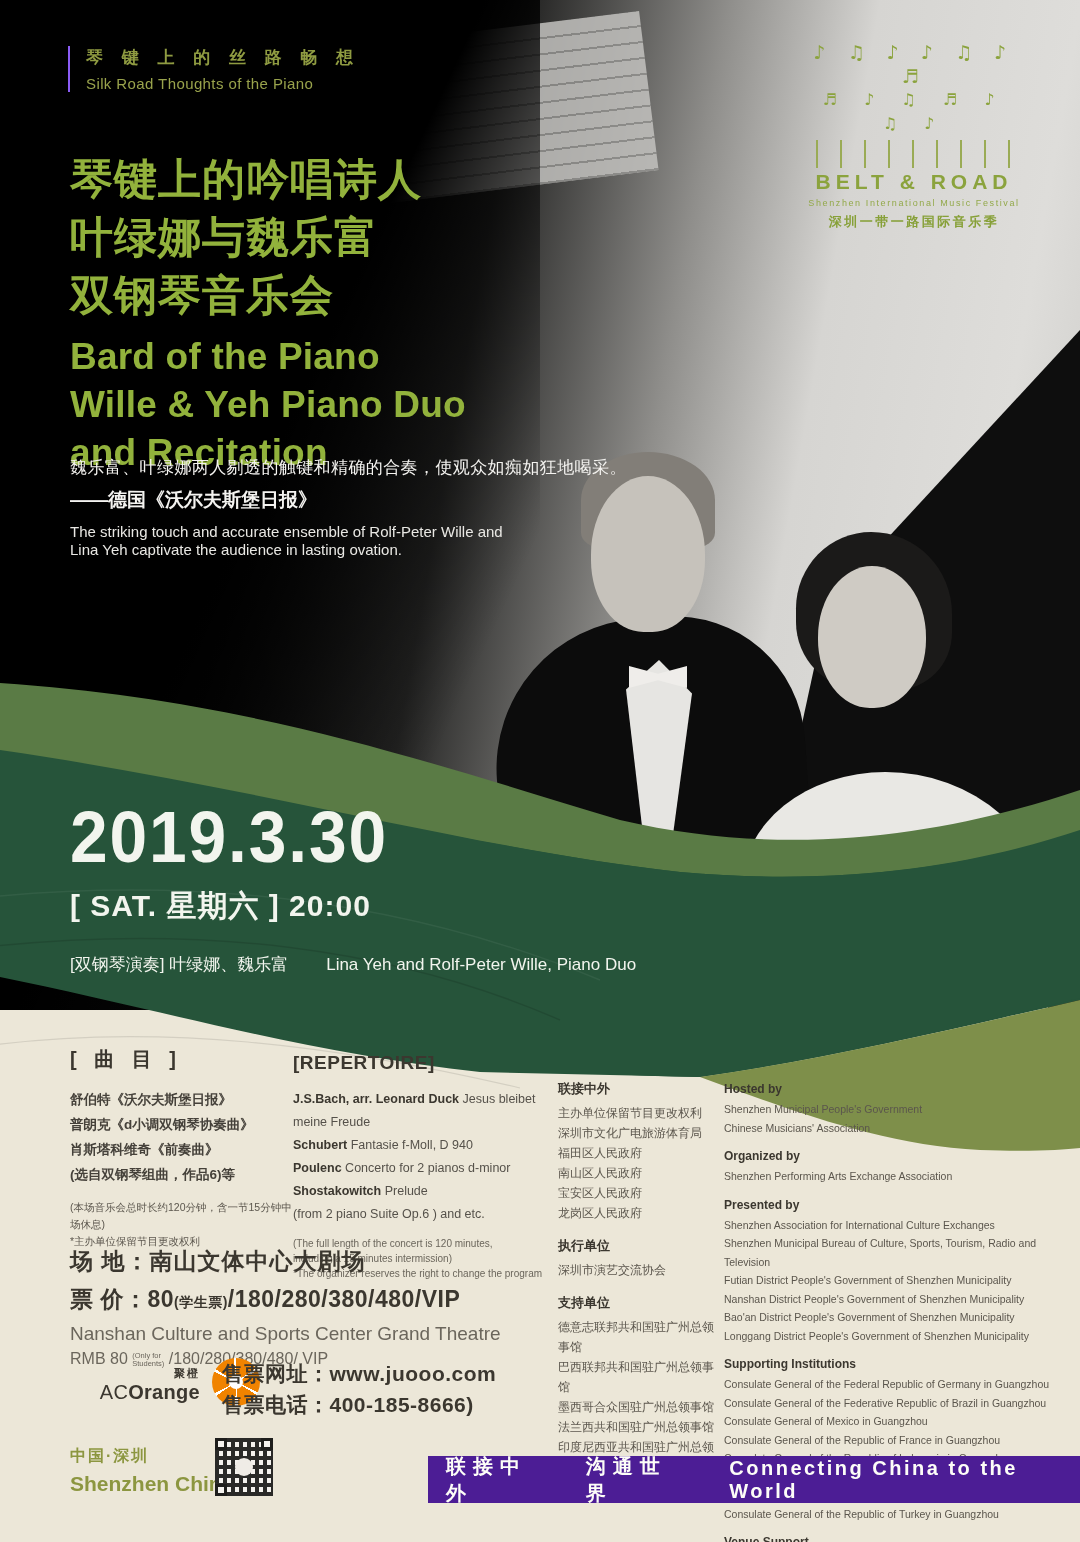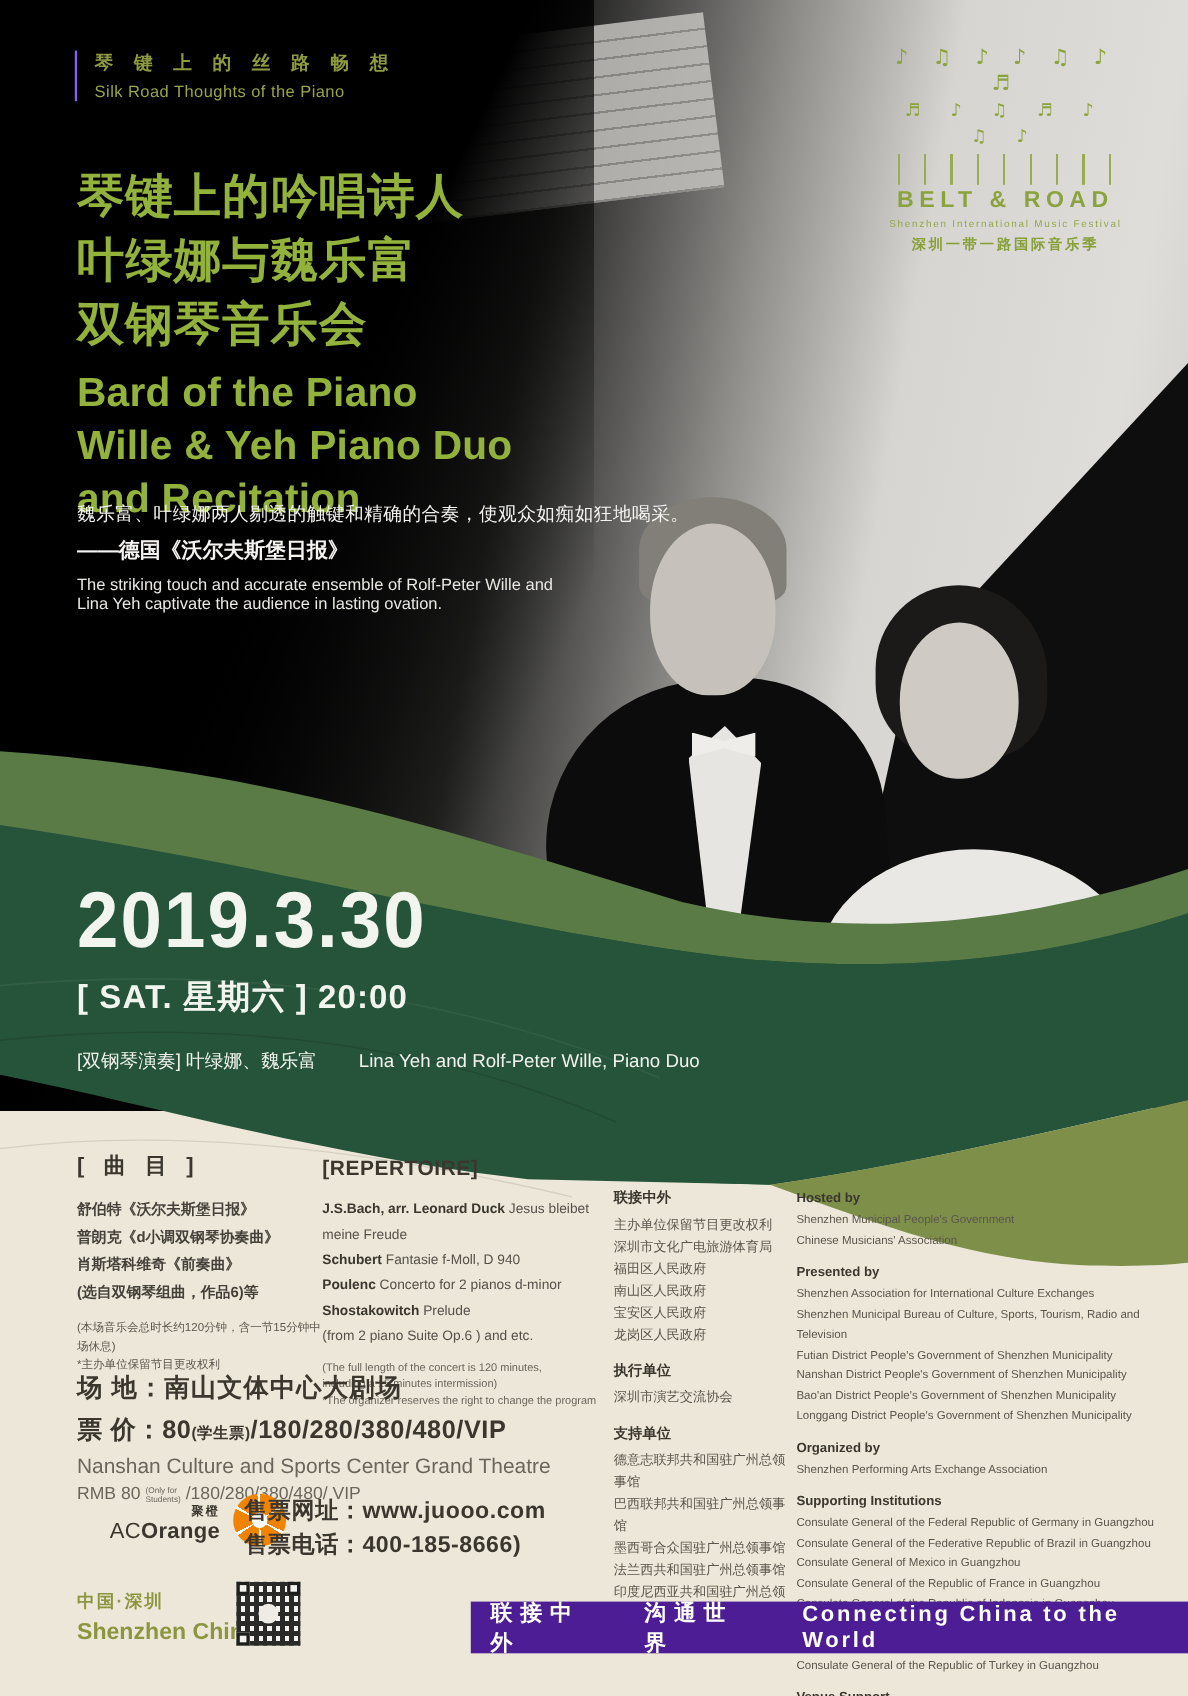--- a/index.html
+++ b/index.html
@@ -261,34 +261,34 @@
 
   <div class="credits-en">
     <div class="sec">
       <div class="sec-head">Hosted by</div>
       <div>
           <div class="line">Shenzhen Municipal People's Government</div>
           <div class="line">Chinese Musicians' Association</div>
         </div>
     </div>
     <div class="sec">
+      <div class="sec-head">Organized by</div>
+      <div>
+          <div class="line">Shenzhen Performing Arts Exchange Association</div>
+        </div>
+    </div>
+    <div class="sec">
       <div class="sec-head">Presented by</div>
       <div>
           <div class="line">Shenzhen Association for International Culture Exchanges</div>
           <div class="line">Shenzhen Municipal Bureau of Culture, Sports, Tourism, Radio and Television</div>
           <div class="line">Futian District People's Government of Shenzhen Municipality</div>
           <div class="line">Nanshan District People's Government of Shenzhen Municipality</div>
           <div class="line">Bao'an District People's Government of Shenzhen Municipality</div>
           <div class="line">Longgang District People's Government of Shenzhen Municipality</div>
-        </div>
-    </div>
-    <div class="sec">
-      <div class="sec-head">Organized by</div>
-      <div>
-          <div class="line">Shenzhen Performing Arts Exchange Association</div>
         </div>
     </div>
     <div class="sec">
       <div class="sec-head">Supporting Institutions</div>
       <div>
           <div class="line">Consulate General of the Federal Republic of Germany in Guangzhou</div>
           <div class="line">Consulate General of the Federative Republic of Brazil in Guangzhou</div>
           <div class="line">Consulate General of Mexico in Guangzhou</div>
           <div class="line">Consulate General of the Republic of France in Guangzhou</div>
           <div class="line">Consulate General of the Republic of Indonesia in Guangzhou</div>

